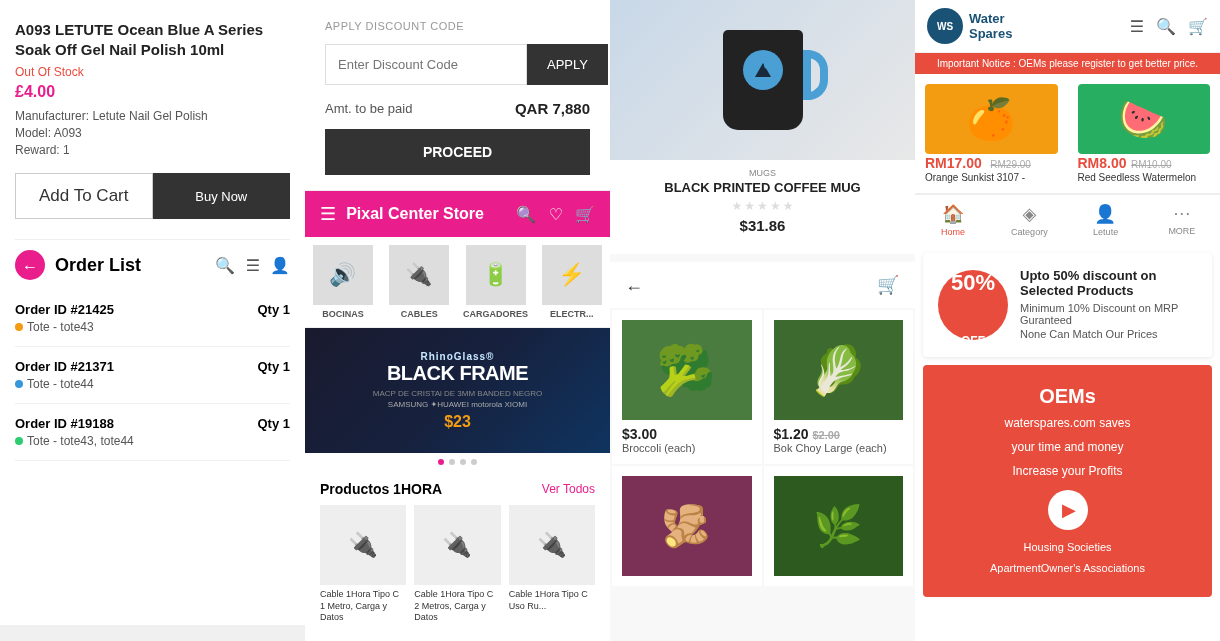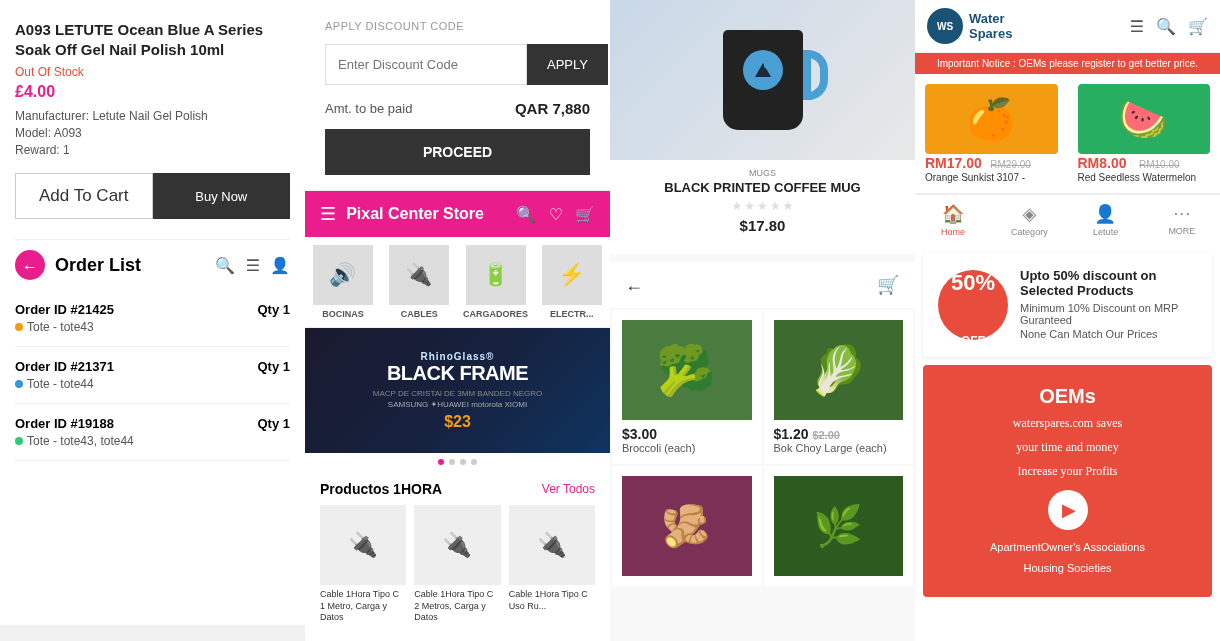--- a/index.html
+++ b/index.html
@@ -101,21 +101,21 @@
     .discount-banner { background: #fff; display: flex; align-items: center; padding: 15px; margin: 8px; border-radius: 4px; box-shadow: 0 1px 4px rgba(0,0,0,0.1); }
     .discount-circle { width: 70px; height: 70px; background: #e74c3c; border-radius: 50%; display: flex; flex-direction: column; align-items: center; justify-content: center; color: #fff; flex-shrink: 0; }
     .up-to { font-size: 9px; }
     .pct { font-size: 22px; font-weight: 900; line-height: 1; }
     .off { font-size: 12px; font-weight: 700; margin-top: 40px; }
     .discount-text { margin-left: 12px; }
     .d-title { font-size: 13px; font-weight: 700; color: #222; margin-bottom: 4px; }
     .d-sub { font-size: 11px; color: #555; margin-bottom: 2px; }
     .oem-banner { background: #e74c3c; margin: 8px; border-radius: 4px; padding: 20px 15px; text-align: center; color: #fff; }
     .oem-title { font-size: 20px; font-weight: 900; }
-    .oem-sub { font-size: 12px; margin: 6px 0; line-height: 1.5; font-family: Liberation Serif, serif; }
+    .oem-sub { font-size: 12px; margin: 6px 0; line-height: 1.5; }
     .play-btn { width: 40px; height: 40px; background: #fff; border-radius: 50%; display: flex; align-items: center; justify-content: center; margin: 10px auto; cursor: pointer; }
     .play-icon { color: #e74c3c; font-size: 18px; margin-left: 3px; }
     .oem-footer { font-size: 11px; margin-top: 6px; line-height: 1.4; }
 
     
     .veggie-green { background: #4a7c3f; }
     .veggie-celery { background: #3d6b2f; }
     .veggie-beet { background: #7b3055; }
     .veggie-herb { background: #2d5a1f; }
   </style>
@@ -298,21 +298,21 @@
     </div>
     <p class="mug-label">Mugs</p>
     <p class="mug-title">BLACK PRINTED COFFEE MUG</p>
     <div class="stars">
       <span class="star">★</span>
       <span class="star">★</span>
       <span class="star">★</span>
       <span class="star">★</span>
       <span class="star">★</span>
     </div>
-    <p class="mug-price">$17.80</p>
+    <p class="mug-price">$31.86</p>
   </div>
 
   <div class="grocery-header">
     <span class="back-arrow">←</span>
     <span style="flex:1;"></span>
     <span class="cart-icon">🛒</span>
   </div>
 
   <div class="grocery-grid">
     <div class="grocery-item">
@@ -375,21 +375,21 @@
         <span style="font-size:10px;color:#aaa;text-decoration:line-through;margin-left:4px;">RM29.00</span>
       </div>
       <div style="font-size:10px;color:#333;">Orange Sunkist 3107 -</div>
     </div>
     <div class="fruit-item">
       <div class="fruit-img fruit-img2">
         <span style="font-size:40px;">🍉</span>
       </div>
       <div>
         <span style="font-size:14px;font-weight:700;color:#e74c3c;">RM8.00</span>
-        <span style="font-size:10px;color:#aaa;text-decoration:line-through;margin-left:8px;">RM10.00</span>
+        <span style="font-size:10px;color:#aaa;text-decoration:line-through;margin-left:0;">RM10.00</span>
       </div>
       <div style="font-size:10px;color:#333;">Red Seedless Watermelon</div>
     </div>
   </div>
 
   <div class="bottom-nav">
     <div class="nav-item active">
       <span class="nav-icon">🏠</span>
       <span class="nav-label" style="color:#e74c3c;">Home</span>
     </div>
@@ -421,16 +421,16 @@
   </div>
 
   <div class="oem-banner">
     <div class="oem-title">OEMs</div>
     <div class="oem-sub">waterspares.com saves</div>
     <div class="oem-sub">your time and money</div>
     <div class="oem-sub">Increase your Profits</div>
     <div class="play-btn">
       <span class="play-icon">▶</span>
     </div>
+    <div class="oem-footer">Housing Societies</div>
     <div class="oem-footer">ApartmentOwner's Associations</div>
-    <div class="oem-footer">Housing Societies</div>
   </div>
 </div>
 
 </body></html>

